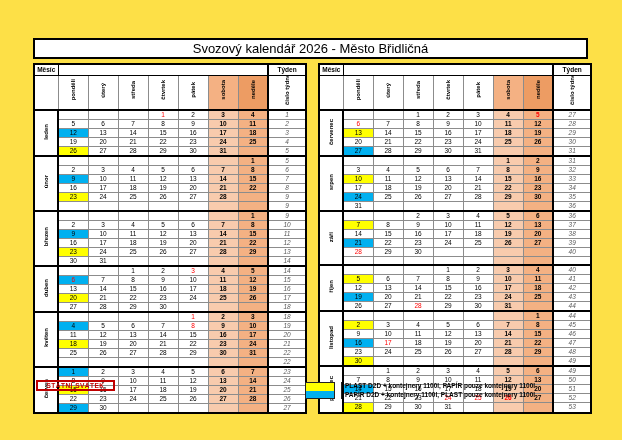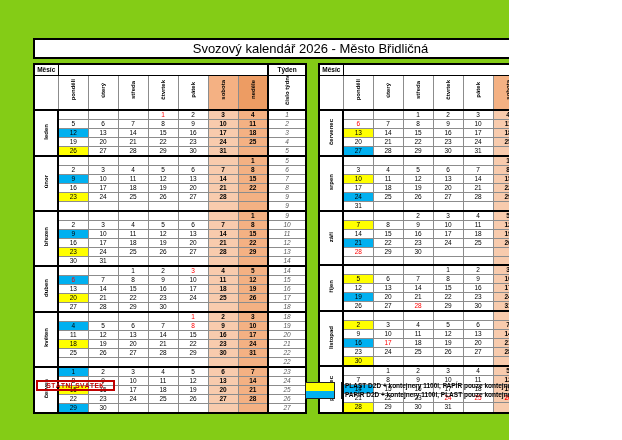--- a/index.html
+++ b/index.html
@@ -1,18 +1,18 @@
 <!DOCTYPE html>
 <html><head>
 <meta charset="utf-8">
 <style>
   * { box-sizing: border-box; margin: 0; padding: 0; }
   html, body { width: 622px; height: 440px; background: #ffffff; }
   body { font-family: "Liberation Sans", sans-serif; color: #000; }
-  .page { position: relative; width: 509px; height: 440px; background: #84cc16; overflow: hidden; }
+  .page { position: relative; width: 622px; height: 440px; background: #fde047; overflow: hidden; }
 
   .title-box {
     position: absolute; left: 33px; top: 38px; width: 555px; height: 21px;
     border: 2px solid #000; display: flex; align-items: center; justify-content: center;
     font-size: 13px; background: #fff;
   }
 
   .tables { position: absolute; left: 33px; top: 63px; display: flex; gap: 11px; }
 
   table.half { border-collapse: collapse; table-layout: fixed; width: 272px; border: 2px solid #000; background: #fff; }

